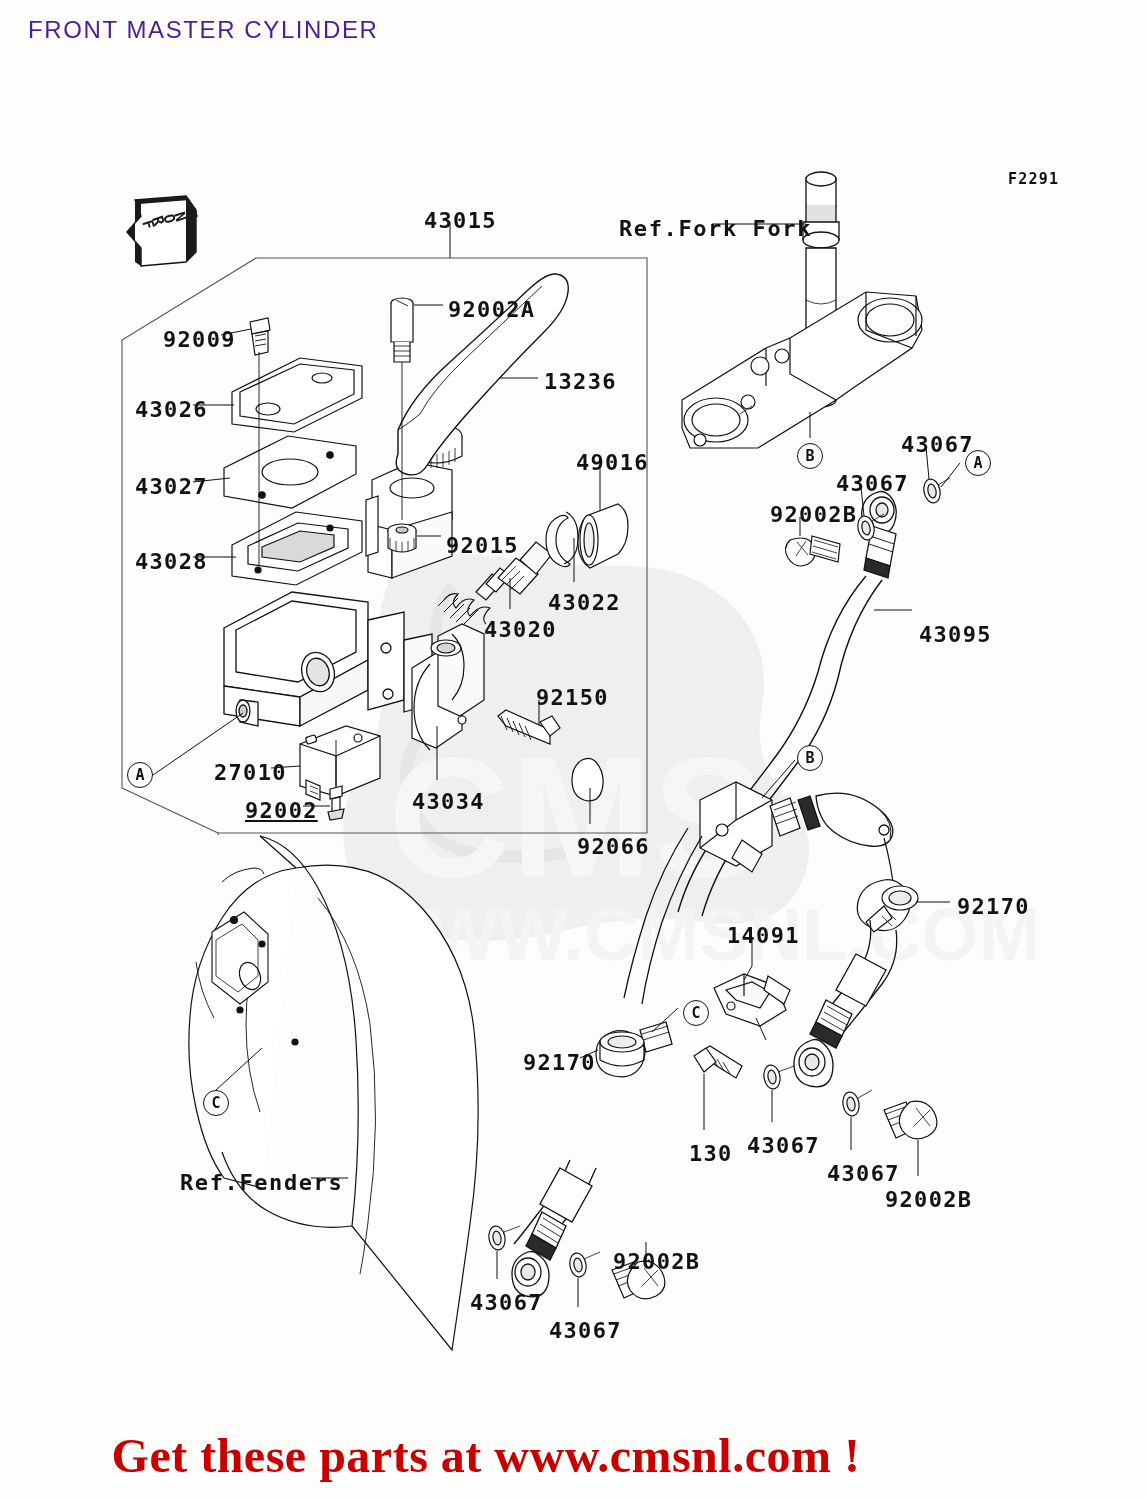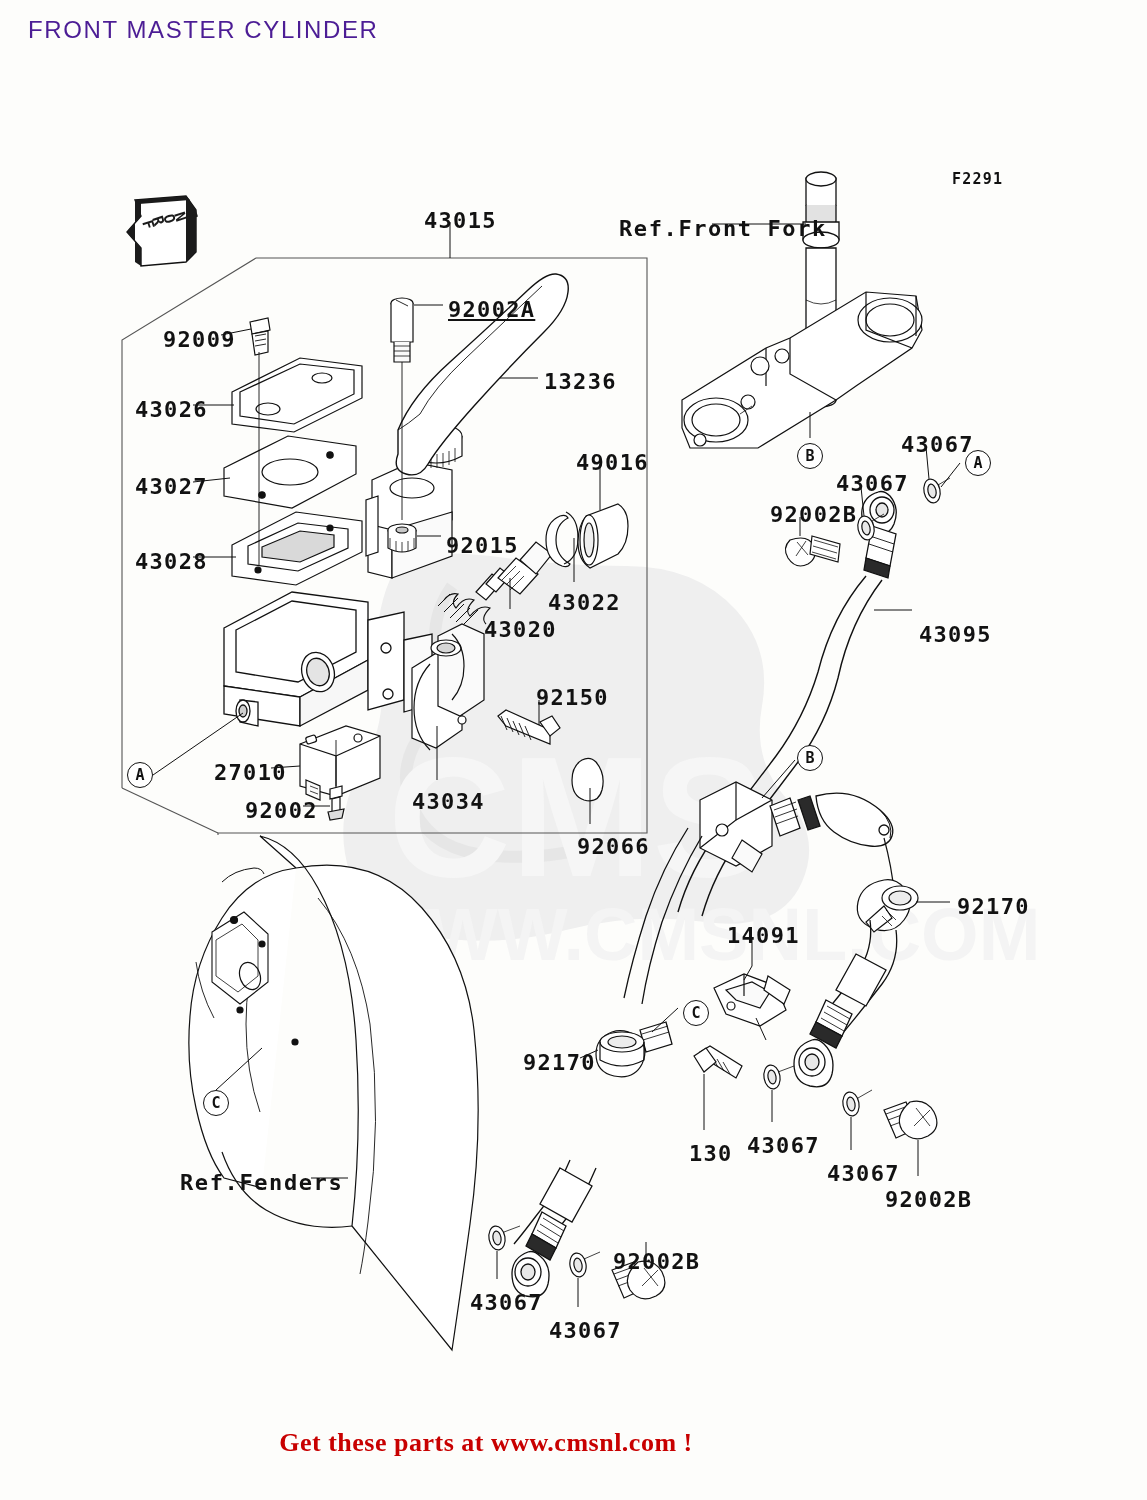--- a/index.html
+++ b/index.html
@@ -17,21 +17,21 @@
     color:#4c1d95;font-weight:400;
     white-space:nowrap;
   }
   #diagram-canvas{
     position:absolute;left:0;top:0;width:1147px;height:1500px;
   }
   #footer-banner{
     position:absolute;left:0;top:1428px;width:972px;
     text-align:center;
     font-family:"Liberation Serif", serif;
-    font-size:26px;font-weight:700;
+    font-size:48px;font-weight:700;
     color:#c80000;
     letter-spacing:0.5px;
     white-space:nowrap;
   }
   .lbl{
     position:absolute;
     font-family:"DejaVu Sans Mono", monospace;
     font-size:22px;font-weight:700;
     color:#121212;
     letter-spacing:1.3px;
@@ -550,46 +550,46 @@
 
     <path d="M778 1072 L794 1066" stroke-width="0.8"></path>
     <path d="M858 1098 L872 1090" stroke-width="0.8"></path>
     <path d="M504 1232 L520 1226" stroke-width="0.8"></path>
     <path d="M584 1259 L600 1252" stroke-width="0.8"></path>
     <path d="M872 521 L884 514" stroke-width="0.8"></path>
     <path d="M938 485 L950 478" stroke-width="0.8"></path>
   </g>
 </svg>
 
-<div class="sheetcode" style="left:952px;top:170px;">F2291</div>
-
-<div class="lbl ref" style="left:619px;top:218px;">Ref.Front Fork</div>
+<div class="sheetcode" style="left:1008px;top:170px;">F2291</div>
+
+<div class="lbl ref" style="left:619px;top:218px;">Ref.Fork Fork</div>
 <div class="lbl ref" style="left:180px;top:1172px;">Ref.Fenders</div>
 
 <div class="balloon" style="left:127px;top:762px;">A</div>
 <div class="balloon" style="left:965px;top:450px;">A</div>
 <div class="balloon" style="left:797px;top:443px;">B</div>
 <div class="balloon" style="left:797px;top:745px;">B</div>
 <div class="balloon" style="left:203px;top:1090px;">C</div>
 <div class="balloon" style="left:683px;top:1000px;">C</div>
 
 <div class="lbl" style="left:424px;top:210px;">43015</div>
-<div class="lbl" style="left:448px;top:299px;text-decoration:underline;">92002A</div>
+<div class="lbl" style="left:448px;top:299px;">92002A</div>
 <div class="lbl" style="left:544px;top:371px;">13236</div>
 <div class="lbl" style="left:163px;top:329px;text-align:center;">92009</div>
 <div class="lbl" style="left:135px;top:399px;">43026</div>
 <div class="lbl" style="left:135px;top:476px;">43027</div>
 <div class="lbl" style="left:135px;top:551px;">43028</div>
 <div class="lbl" style="left:446px;top:535px;">92015</div>
 <div class="lbl" style="left:576px;top:452px;">49016</div>
 <div class="lbl" style="left:548px;top:592px;">43022</div>
 <div class="lbl" style="left:484px;top:619px;">43020</div>
 <div class="lbl" style="left:493px;top:687px;margin-left:43px;">92150</div>
 <div class="lbl" style="left:214px;top:762px;">27010</div>
-<div class="lbl" style="left:245px;top:800px;">92002</div>
+<div class="lbl" style="left:245px;top:800px;text-decoration:underline;">92002</div>
 <div class="lbl" style="left:412px;top:791px;">43034</div>
 <div class="lbl" style="left:564px;top:836px;margin-left:13px;">92066</div>
 <div class="lbl" style="left:770px;top:504px;">92002B</div>
 <div class="lbl" style="left:836px;top:473px;">43067</div>
 <div class="lbl" style="left:901px;top:434px;">43067</div>
 <div class="lbl" style="left:919px;top:604px;margin-top:20px;">43095</div>
 <div class="lbl" style="left:957px;top:896px;">92170</div>
 <div class="lbl" style="left:727px;top:925px;">14091</div>
 <div class="lbl" style="left:523px;top:1052px;">92170</div>
 <div class="lbl" style="left:689px;top:1143px;">130</div>

